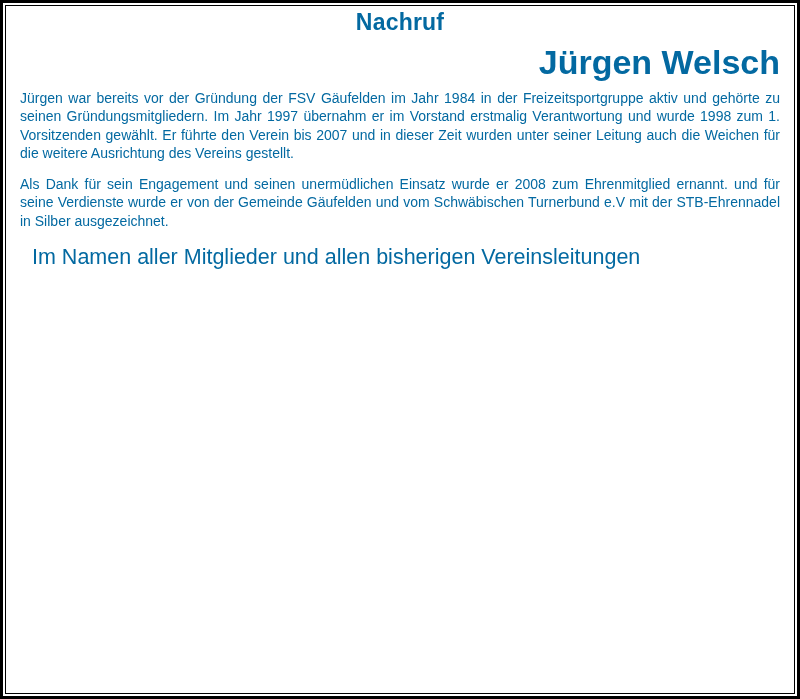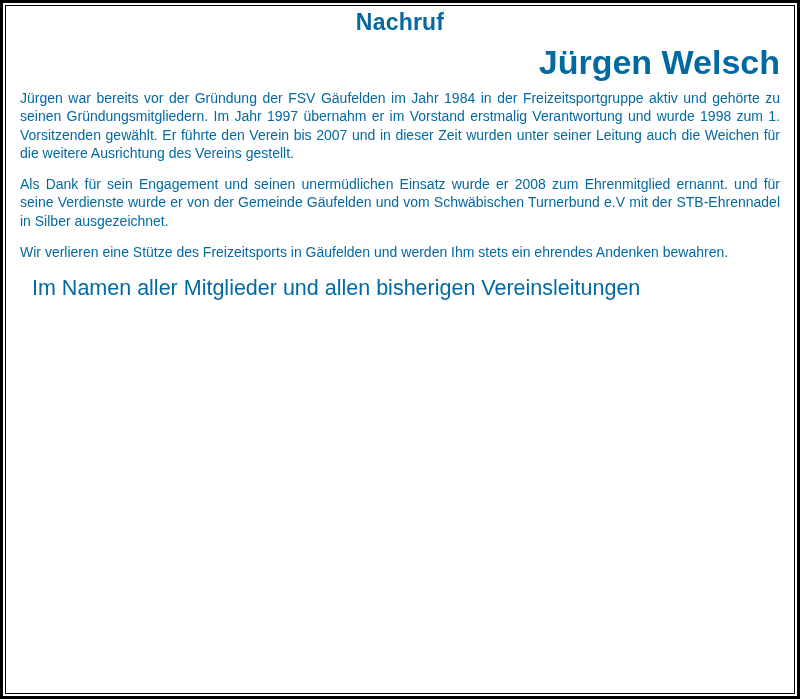--- a/index.html
+++ b/index.html
@@ -103,21 +103,20 @@
       <div class="title">Nachruf</div>
 
 
       <div class="deceased-name">Jürgen Welsch</div>
 
       <p class="body-paragraph">Jürgen war bereits vor der Gründung der FSV Gäufelden im Jahr 1984 in der Freizeitsportgruppe aktiv und gehörte zu seinen Gründungsmitgliedern. Im Jahr 1997 übernahm er im Vorstand erstmalig Verantwortung und wurde 1998 zum 1. Vorsitzenden gewählt. Er führte den Verein bis 2007 und in dieser Zeit wurden unter seiner Leitung auch die Weichen für die weitere Ausrichtung des Vereins gestellt.</p>
 
       <p class="body-paragraph">Als Dank für sein Engagement und seinen unermüdlichen Einsatz wurde er 2008 zum Ehrenmitglied ernannt. und für seine Verdienste wurde er von der Gemeinde Gäufelden und vom Schwäbischen Turnerbund e.V mit der STB-Ehrennadel in Silber ausgezeichnet.</p>
 
 
-      <p class="body-paragraph no-justify">Wir verlieren eine Stütze des Freizeitsports in Gäufelden und werden Ihm stets ein ehrendes Andenken bewahren.</p>
 
 
       <div class="closing-block">
         <span class="closing-line">Im Namen aller Mitglieder und allen bisherigen Vereinsleitungen</span>
       </div>
 
     </div>
   </div>
 </div>
 

